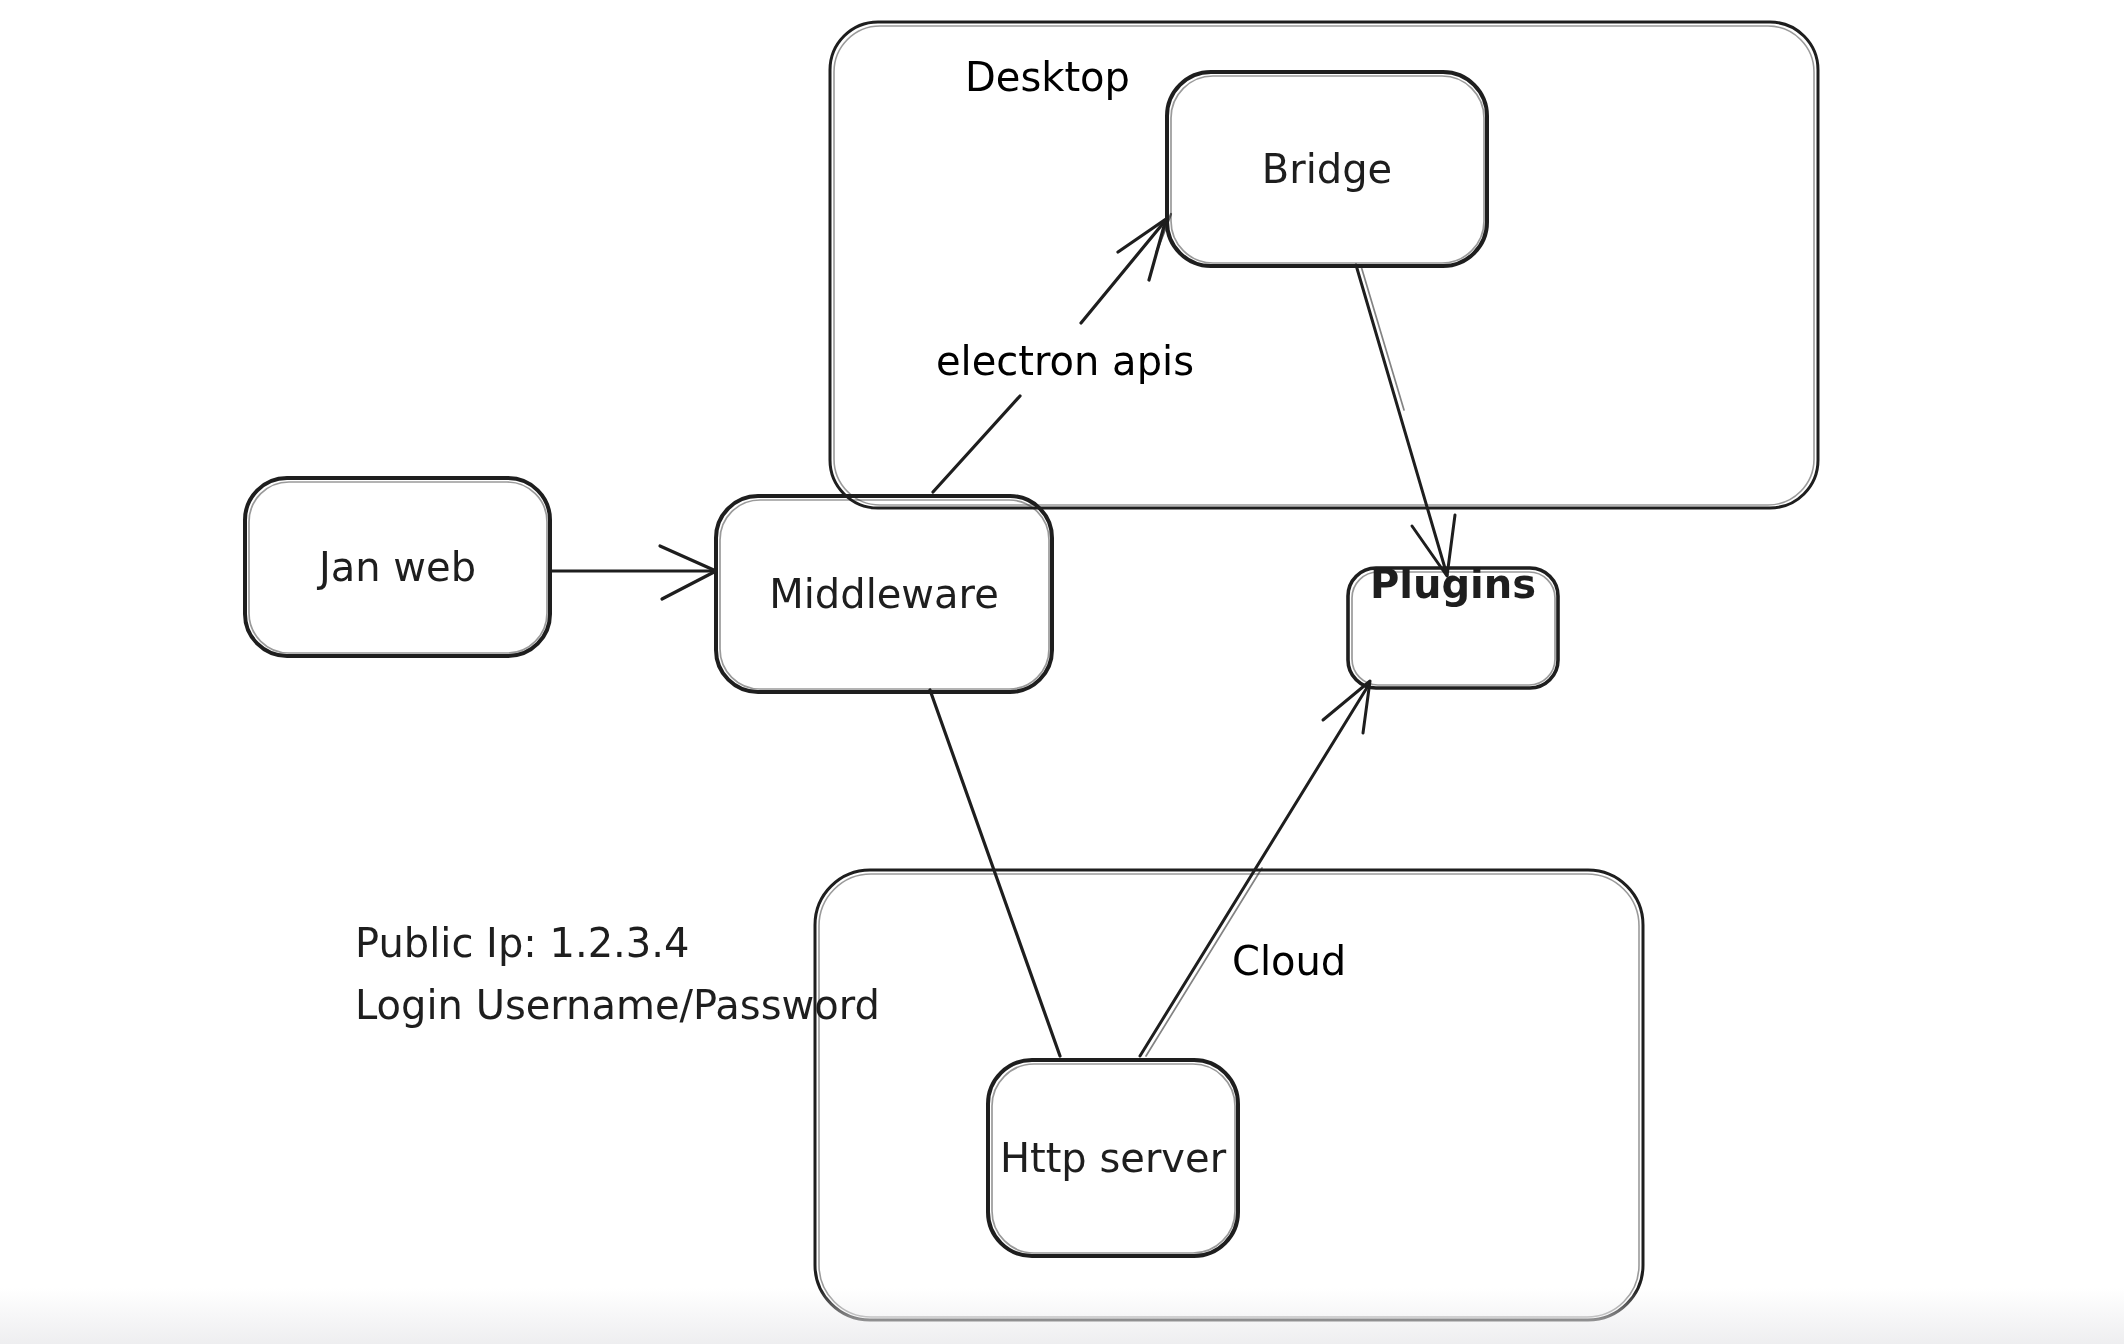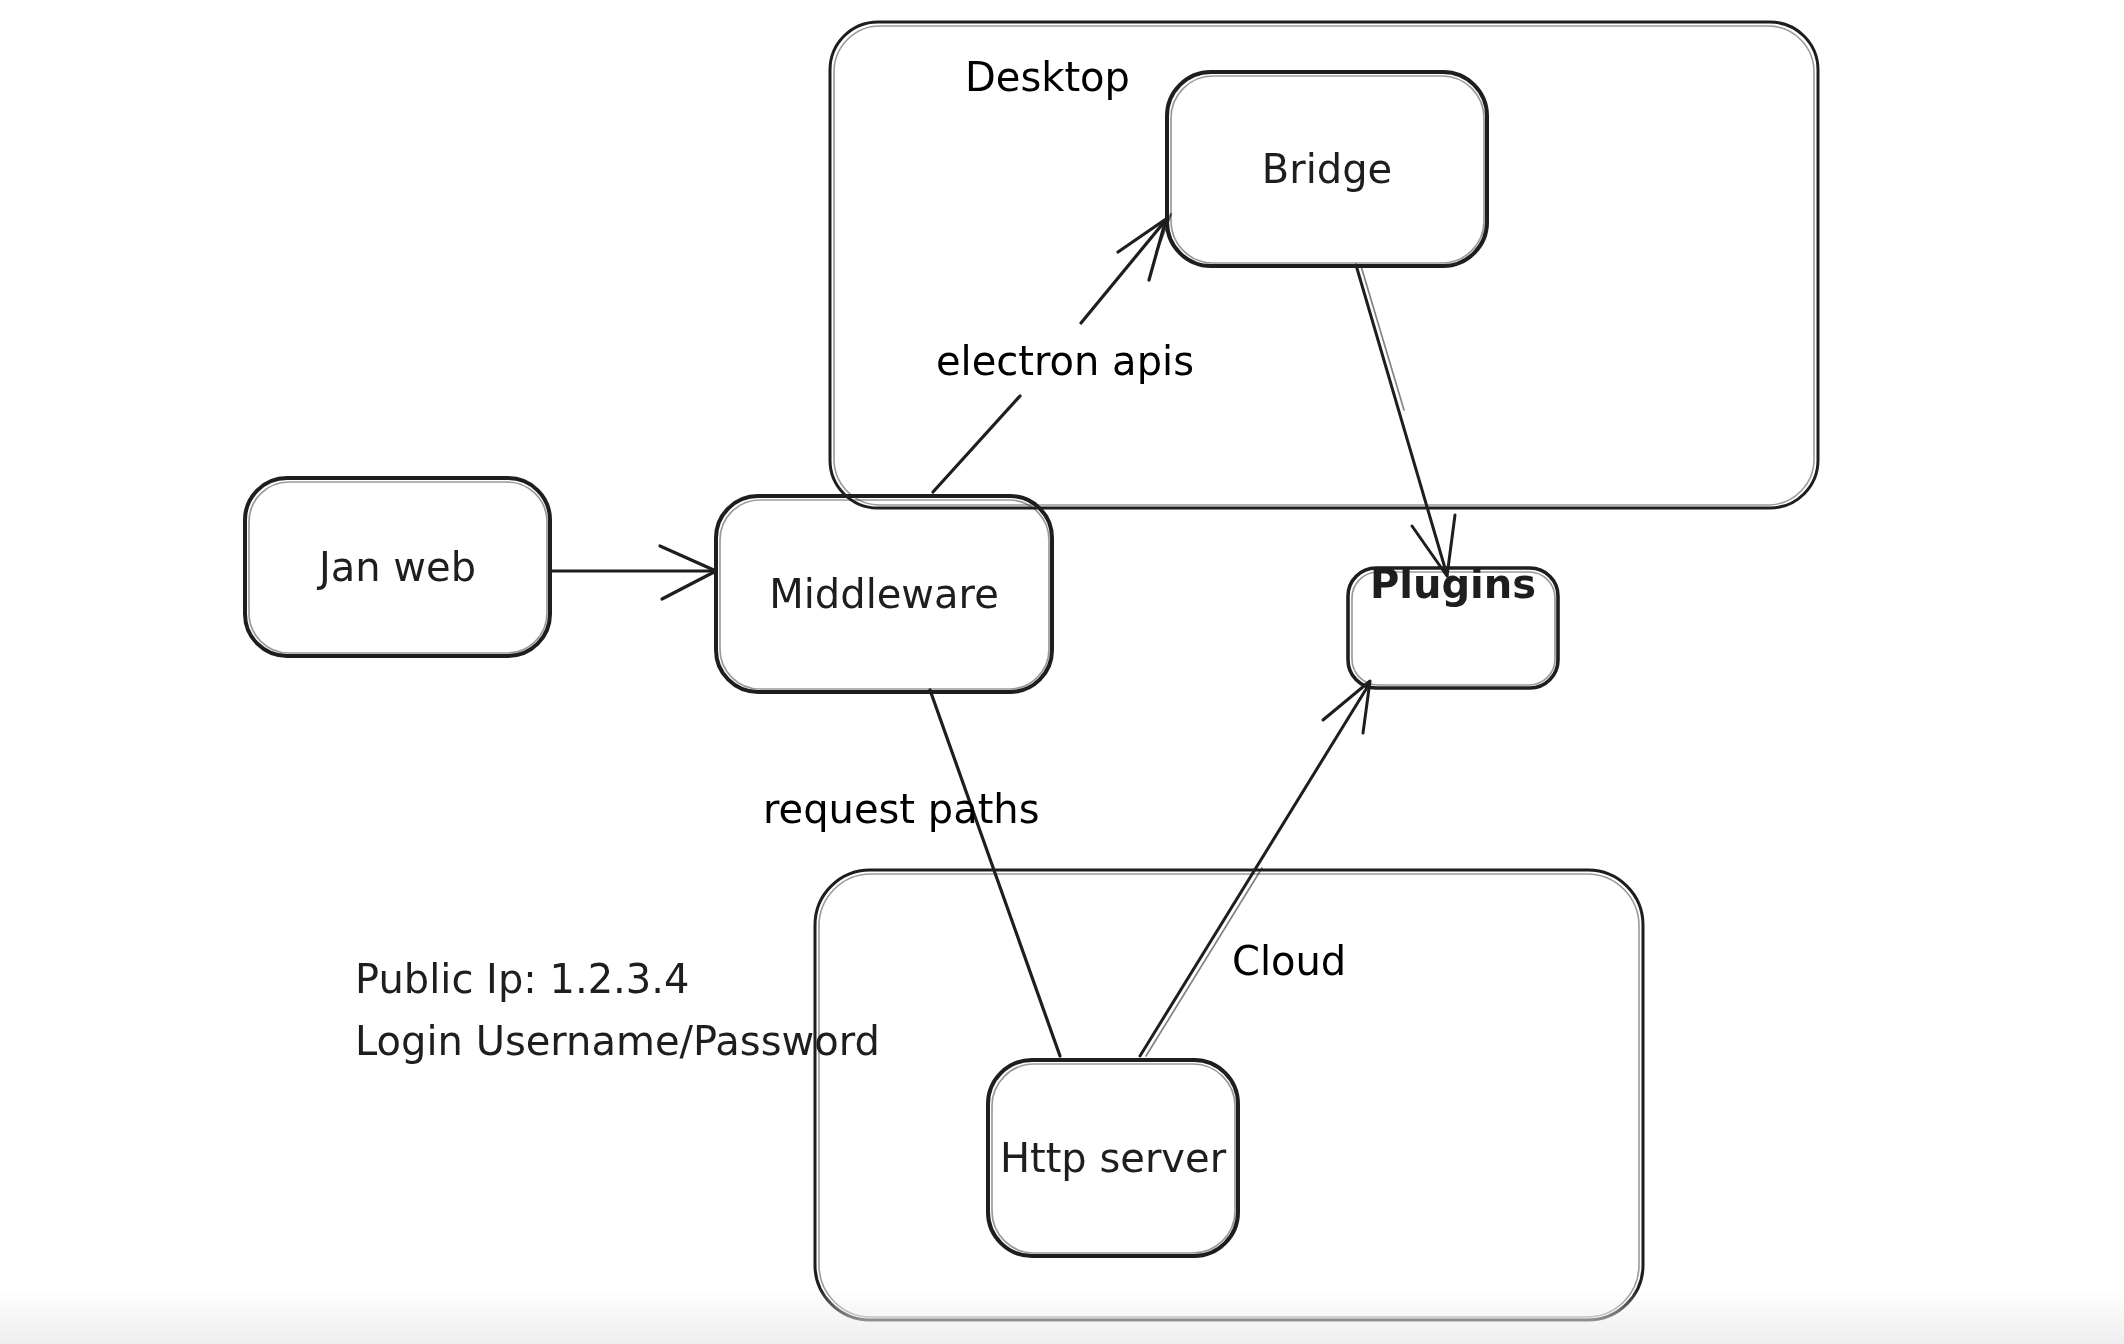--- a/index.html
+++ b/index.html
@@ -22,21 +22,21 @@
     pointer-events:auto;
   }
   .tag{
     position:absolute;
     font-size:40px;
     color:#000000;
     white-space:nowrap;
   }
   .ann{
     position:absolute;
-    left:355px;top:948px;
+    left:355px;top:912px;
     font-size:40px;
     line-height:62px;
     color:#1e1e1e;
     white-space:nowrap;
   }
   .bottom-fade{
     position:absolute;
     left:0;right:0;bottom:0;height:56px;
     background:linear-gradient(to bottom, rgba(237,237,239,0), rgba(237,237,239,0.95));
   }
@@ -115,21 +115,20 @@
   <div class="tag" style="left:965px;top:54px;">Desktop</div>
   <div class="tag" style="left:1232px;top:938px;">Cloud</div>
 
   <div class="lbl" style="left:245px;top:478px;width:305px;height:178px;">Jan web</div>
   <div class="lbl" style="left:716px;top:496px;width:336px;height:196px;text-align:center;">Middleware</div>
   <div class="lbl" style="left:1167px;top:72px;width:320px;height:194px;">Bridge</div>
   <div class="lbl" style="left:1348px;top:536px;width:210px;height:96px;font-weight:bold;">Plugins</div>
   <div class="lbl" style="left:988px;top:1060px;width:250px;height:196px;">Http server</div>
 
   <div class="tag" style="left:936px;top:338px;">electron apis</div>
-  <div class="tag" style="left:763px;top:786px;">request paths</div>
 
   <div class="ann">
     <div>Public Ip: 1.2.3.4</div>
     <div>Login Username/Password</div>
   </div>
 
   <div class="bottom-fade"></div>
 </div>
 
 </body></html>

